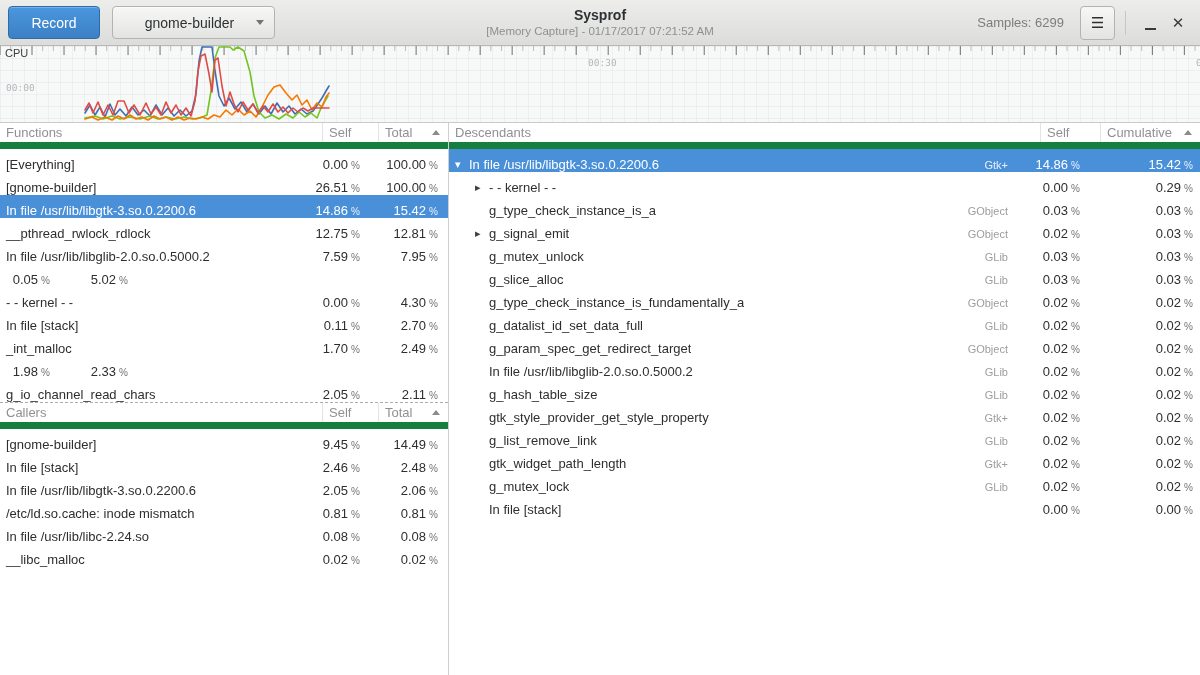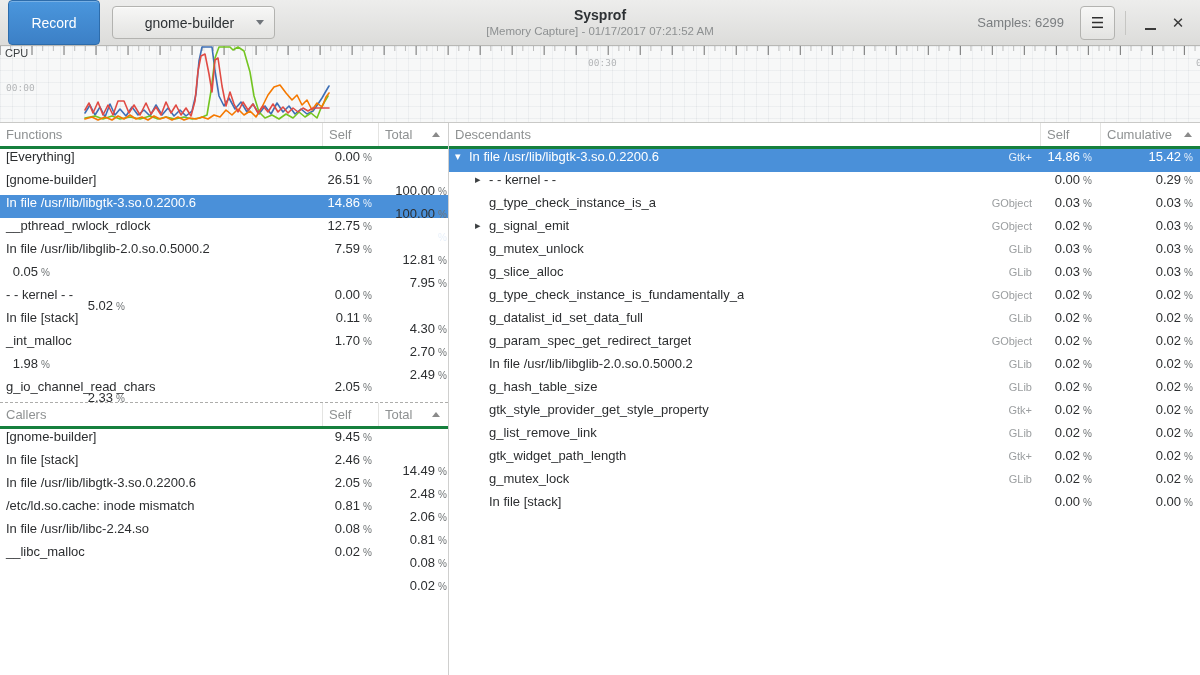--- a/index.html
+++ b/index.html
@@ -8,21 +8,21 @@
   .window { width:1200px; height:675px; display:flex; flex-direction:column; background:#fff; }
 
   
   .headerbar {
     position:relative; height:46px; flex:0 0 46px;
     display:flex; align-items:center; padding:0 8px;
     background:linear-gradient(#ededec, #dcdcda);
     border-bottom:1px solid #b8b8b5;
   }
   .btn-record {
-    width:92px; height:45px; border-radius:4px;
+    width:92px; height:33px; border-radius:4px;
     background:linear-gradient(#4a96dd, #3c80c6);
     border:1px solid #2d6cab; color:#ffffff; font-size:14px;
     font-family:"Liberation Sans", sans-serif; cursor:pointer;
     box-shadow:inset 0 1px rgba(255,255,255,0.25);
   }
   .combo {
     margin-left:12px; width:163px; height:33px; border-radius:4px;
     background:linear-gradient(#f7f7f6, #e3e3e1);
     border:1px solid #b3b3b0; display:flex; align-items:center;
     padding:0 10px; cursor:pointer;
@@ -63,40 +63,40 @@
   .t-start { left:6px;margin-top:25px; }
   .t-mid { left:588px; }
   .t-end { left:1196px; }
 
   
   .main { flex:1; display:flex; min-height:0; }
   .left-pane { width:449px; flex:0 0 449px; border-right:1px solid #cfcfce; display:flex; flex-direction:column; background:#fff; }
   .right-pane { flex:1; display:flex; flex-direction:column; background:#fff; }
 
   .thead { display:flex; height:26px; flex:0 0 26px; align-items:stretch;
-           background:#ffffff; border-bottom:3px solid #15803d; color:#8e9192; font-size:13px; }
+           background:#ffffff; border-bottom:7px solid #15803d; color:#8e9192; font-size:13px; }
   .th { display:flex; align-items:center; padding-left:6px; }
   .th-grow { flex:1; min-width:0; }
   .th-sep { border-left:1px solid #e4e4e2; }
   .th-sort { display:flex; align-items:center; justify-content:space-between; padding-right:8px; }
   .sort-arrow { width:0; height:0; border-left:4px solid transparent; border-right:4px solid transparent; border-bottom:5px solid #8a8a8a; margin-left:6px; }
   .w56 { width:56px; flex:0 0 56px; }
   .w70 { width:70px; flex:0 0 70px; }
   .w60 { width:60px; flex:0 0 60px; }
   .w100 { width:100px; flex:0 0 100px; }
 
   .rows { display:block; }
-  .trow { display:flex; height:23px; align-items:flex-start; font-size:13px; color:#2c2e30; cursor:default; }
+  .trow { display:flex; height:23px; align-items:flex-end; font-size:13px; color:#2c2e30; cursor:default;gap:12px; }
   .trow.selected { background:#4a90d9; color:#ffffff; }
   .cell-name { flex:1; min-width:0; padding-left:6px; white-space:nowrap; overflow:hidden; text-overflow:ellipsis; }
   .cell-num { text-align:right; white-space:nowrap; }
   .cell-num .pct { font-size:10px; color:#6f7375; margin-left:3px; }
   .trow.selected .cell-num .pct { color:#e8f0fa; }
   .pad6 { padding-right:6px; }
-  .pad5 { padding-right:1px;margin-top:34px; }
+  .pad5 { padding-right:10px;margin-top:34px; }
   .pad8 { padding-right:8px; }
   .pad7 { padding-right:7px; }
 
   .dashed-sep { border-top:1px dashed #adadab; height:0; }
 
   
   .dname { flex:1; min-width:0; display:flex; align-items:center; white-space:nowrap; overflow:hidden; }
   .exp { width:14px; flex:0 0 14px; font-size:11px; line-height:1; color:#3c3f41; text-align:left; }
   .trow.selected .exp { color:#ffffff; }
   .depth0 .dname { padding-left:6px; }

